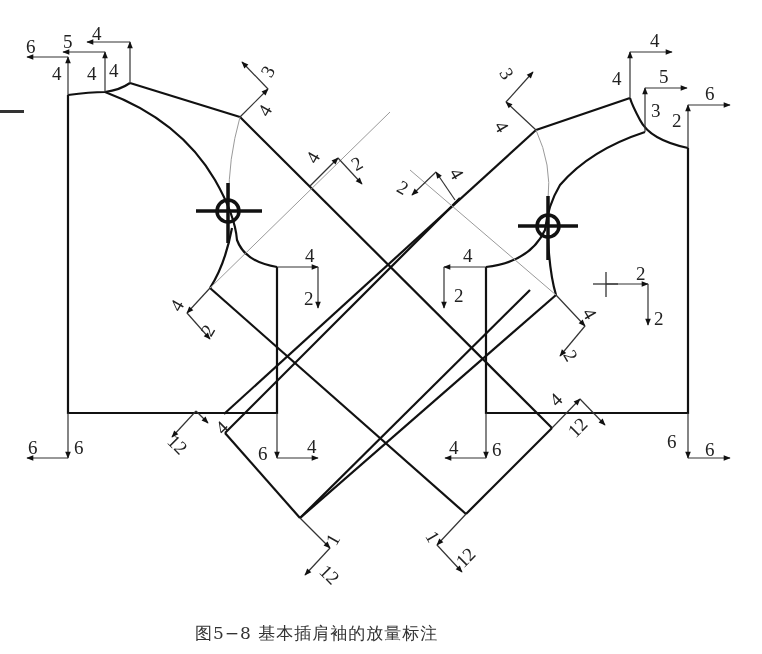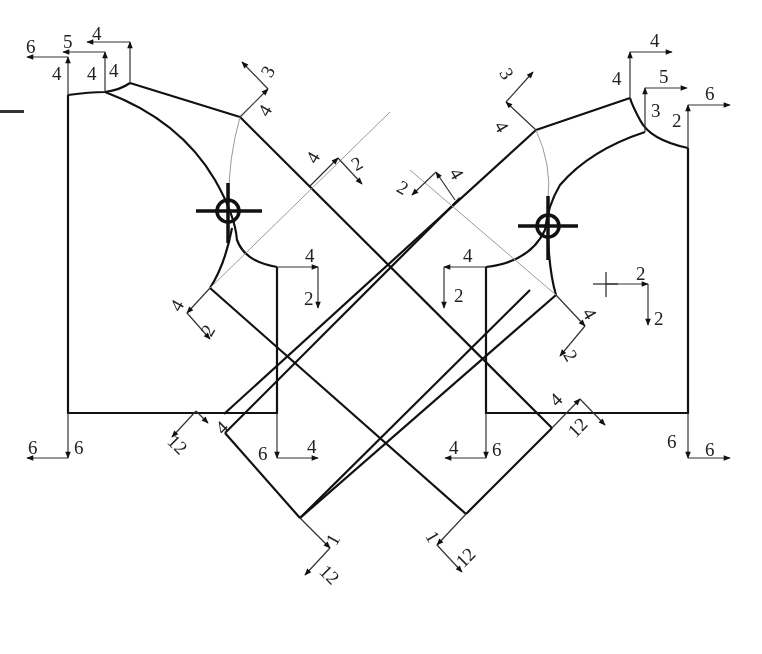--- a/index.html
+++ b/index.html
@@ -187,13 +187,14 @@
 <span class="lbl" style="left:654px;top:309px">2</span>
 <span class="lbl" style="left:449px;top:438px">4</span>
 <span class="lbl" style="left:492px;top:440px">6</span>
 <span class="lbl" style="left:667px;top:432px">6</span>
 <span class="lbl" style="left:705px;top:440px">6</span>
 <span class="lbl" style="left:551px;top:390px;transform:rotate(-45deg)">4</span>
 <span class="lbl" style="left:568px;top:418px;transform:rotate(-45deg)">12</span>
 <span class="lbl" style="left:428px;top:527px;transform:rotate(60deg)">1</span>
 <span class="lbl" style="left:456px;top:548px;transform:rotate(-45deg)">12</span>
 
+<div class="caption">图5−8 基本插肩袖的放量标注</div>
 </div>
 
 </body></html>

